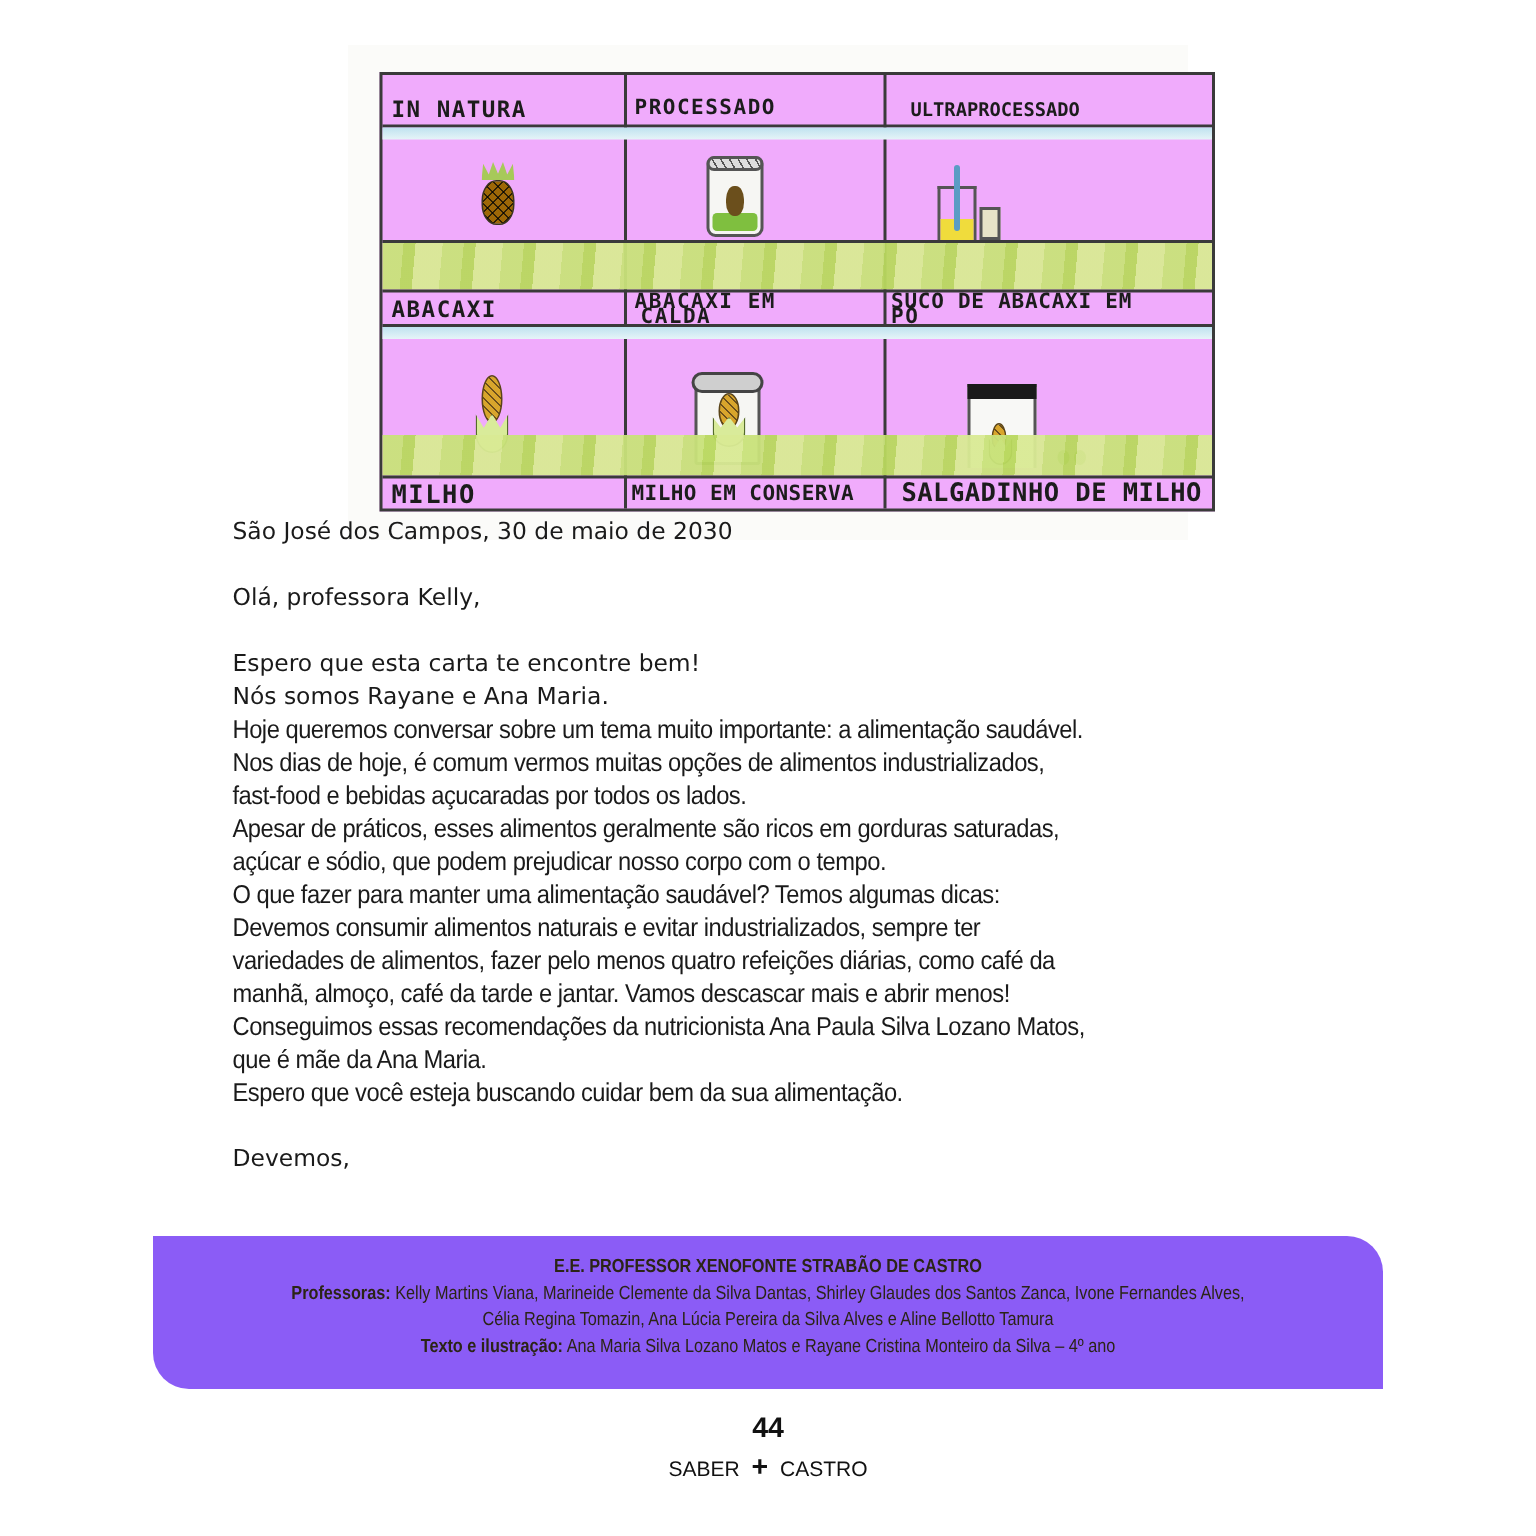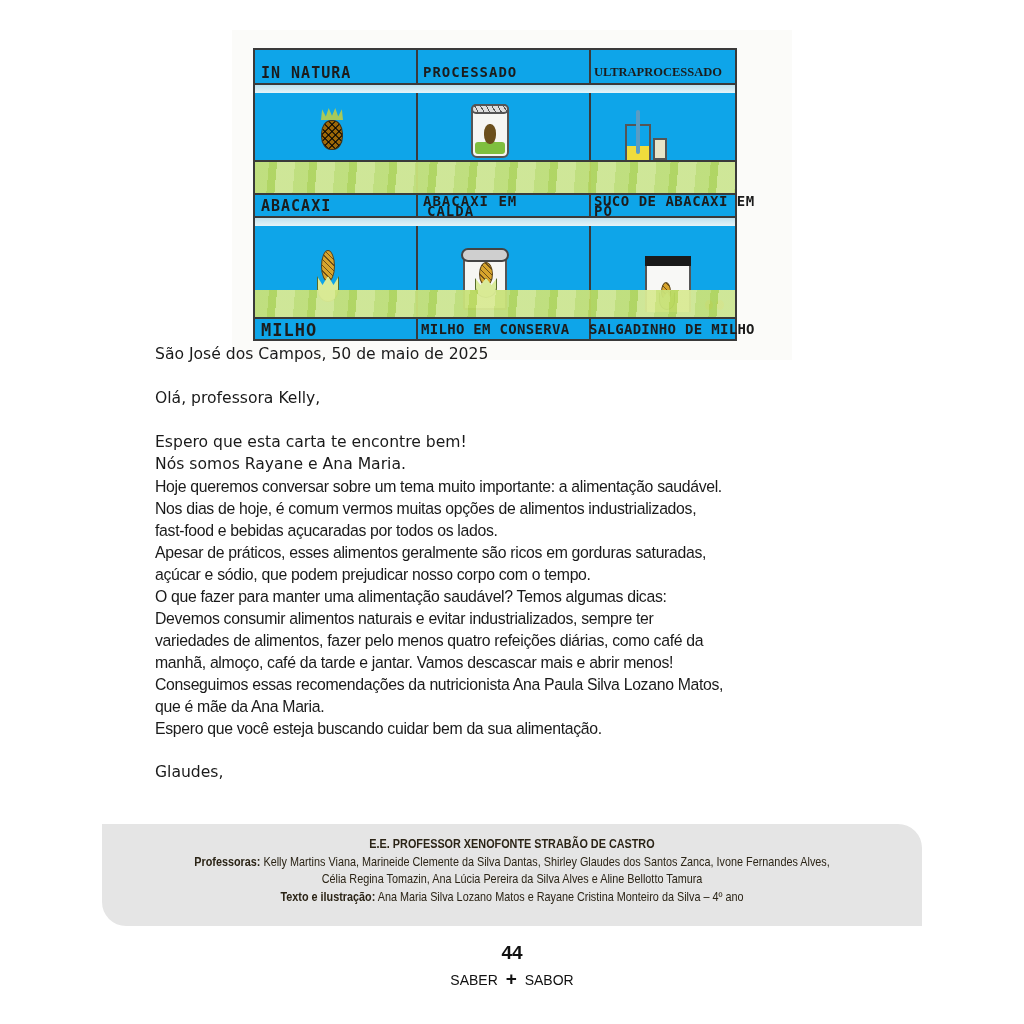--- a/index.html
+++ b/index.html
@@ -6,22 +6,22 @@
     body {
       width: 1024px; height: 1024px; background: #ffffff; position: relative; overflow: hidden;
       font-family: "DejaVu Sans", sans-serif; color: #1a1a1a;
     }
     
     .drawing {
       position: absolute; left: 232px; top: 30px; width: 560px; height: 330px;
       background: #fbfbf9;
     }
     .grid {
-      position: absolute; left: 21px; top: 18px; width: 484px; height: 293px;
-      border: 2px solid #3a3a3a; box-sizing: border-box; background: #0ea5e9;
+      position: absolute; left: 21px; top: 18px; width: 557px; height: 293px;
+      border: 2px solid #3a3a3a; box-sizing: border-box; background: #f0abfc;
     }
     .vline { position: absolute; top: 0; bottom: 0; width: 2px; background: #3a3a3a; }
     .hline { position: absolute; left: 0; right: 0; height: 2px; background: #3a3a3a; }
     .sky { position: absolute; left: 0; right: 0; height: 8px;
       background: linear-gradient(180deg, #bfe2ef 0%, #e6f4f8 100%); }
     .grass { position: absolute; left: 0; right: 0;
       background: repeating-linear-gradient(95deg, #c9e27a 0 14px, #b9d85e 14px 22px, #d9ea94 22px 40px);
       opacity: 0.95; }
     .hand {
       position: absolute; font-family: "DejaVu Sans Mono", monospace; font-weight: bold;
@@ -44,21 +44,21 @@
       border-radius: 0 0 50% 50%; clip-path: polygon(0 0,25% 35%,50% 0,75% 35%,100% 0,100% 100%,0 100%); }
     
     .letter { position: absolute; left: 155px; top: 343px; width: 760px; font-size: 15.6px; line-height: 22px; color: #1a1a1a; }
     .letter p { margin: 0; }
     .letter .gap { height: 22px; }
     .letter .condensed { font-family: "Liberation Sans", sans-serif; font-size: 17.2px; letter-spacing: -0.35px; transform: scaleX(0.92); transform-origin: left; white-space: nowrap; }
     .sig { font-style: italic; }
     
     .credits {
       position: absolute; left: 102px; top: 824px; width: 820px; height: 102px;
-      background: #e5e5e5; border-radius: 0 24px 0 24px;
+      background: #8b5cf6; border-radius: 0 24px 0 24px;
       font-family: "Liberation Sans", sans-serif; color: #2b2416; text-align: center;
       font-size: 12.6px; line-height: 17.5px; padding-top: 12px; box-sizing: border-box;
     }
     .credits .line { transform: scaleX(0.86); transform-origin: center; white-space: nowrap; }
     .credits b { font-weight: bold; }
     
     .page-num { position: absolute; left: 0; right: 0; top: 942px; text-align: center;
       font-family: "Liberation Sans", sans-serif; font-weight: bold; font-size: 19px; color: #111; }
     .footer-brand { position: absolute; left: 0; right: 0; top: 968px; text-align: center;
       font-family: "Liberation Sans", sans-serif; font-size: 14px; color: #111; }
@@ -68,21 +68,21 @@
 <body>
 
 <div class="drawing">
   <div class="grid">
 
     <div class="vline" style="left:161px"></div>
     <div class="vline" style="left:334px"></div>
 
     <div class="hand big" style="left:6px; top:14px;">IN NATURA</div>
     <div class="hand big" style="left:168px; top:14px; font-size:14px;">PROCESSADO</div>
-    <div class="hand big" style="left:339px; top:15px; font-size:12.5px; letter-spacing:0;font-family:Liberation Serif, serif;">ULTRAPROCESSADO</div>
+    <div class="hand big" style="left:352px; top:15px; font-size:12.5px; letter-spacing:0;">ULTRAPROCESSADO</div>
     <div class="hline" style="top:33px"></div>
     <div class="sky" style="top:35px"></div>
 
     <div class="pineapple" style="left:66px; top:58px;">
       <div class="pa-leaves"></div>
         <div class="pa-body"></div>
     </div>
     <div class="jar" style="left:216px; top:54px; width:38px; height:54px;">
       <div style="position:absolute;left:-2px;right:-2px;top:-2px;height:10px;border:2px solid #555;border-radius:6px;background:repeating-linear-gradient(60deg,#ddd 0 4px,#555 4px 5px);box-sizing:border-box;"></div>
       <div style="position:absolute;left:2px;right:2px;bottom:2px;height:12px;background:#7fbf3f;border-radius:3px;"></div>
@@ -125,59 +125,59 @@
     <div style="position:absolute; left:450px; top:250px; width:22px; height:10px;">
       <div style="position:absolute;left:0;top:0;width:8px;height:10px;border-radius:50%;background:#6b7a3a;"></div>
       <div style="position:absolute;left:11px;top:0;width:8px;height:10px;border-radius:50%;background:#6b7a3a;"></div>
     </div>
 
     <div class="grass" style="top:240px; height:27px;"></div>
     <div class="hline" style="top:267px"></div>
 
     <div class="hand big" style="left:6px; top:270px; font-size:17px;">MILHO</div>
     <div class="hand small" style="left:166px; top:274px; letter-spacing:0.3px;text-align:center;">MILHO EM CONSERVA</div>
-    <div class="hand small" style="left:334px; top:274px; font-size:14px; letter-spacing:0.3px;">SALGADINHO DE MILHO</div>
+    <div class="hand small" style="left:346px; top:274px; font-size:17px; letter-spacing:0.3px;">SALGADINHO DE MILHO</div>
   </div>
 </div>
 
 <div class="letter">
-  <p>São José dos Campos, 50 de maio de 2025</p>
+  <p>São José dos Campos, 30 de maio de 2030</p>
   <div class="gap"></div>
   <p>Olá, professora Kelly,</p>
   <div class="gap"></div>
   <p>Espero que esta carta te encontre bem!</p>
   <p>Nós somos Rayane e Ana Maria.</p>
   <p class="condensed">Hoje queremos conversar sobre um tema muito importante: a alimentação saudável.</p>
   <p class="condensed">Nos dias de hoje, é comum vermos muitas opções de alimentos industrializados,</p>
   <p class="condensed">fast-food e bebidas açucaradas por todos os lados.</p>
   <p class="condensed">Apesar de práticos, esses alimentos geralmente são ricos em gorduras saturadas,</p>
   <p class="condensed">açúcar e sódio, que podem prejudicar nosso corpo com o tempo.</p>
   <p class="condensed">O que fazer para manter uma alimentação saudável? Temos algumas dicas:</p>
   <p class="condensed">Devemos consumir alimentos naturais e evitar industrializados, sempre ter</p>
   <p class="condensed">variedades de alimentos, fazer pelo menos quatro refeições diárias, como café da</p>
   <p class="condensed">manhã, almoço, café da tarde e jantar. Vamos descascar mais e abrir menos!</p>
   <p class="condensed">Conseguimos essas recomendações da nutricionista Ana Paula Silva Lozano Matos,</p>
   <p class="condensed">que é mãe da Ana Maria.</p>
   <p class="condensed">Espero que você esteja buscando cuidar bem da sua alimentação.</p>
   <div class="gap"></div>
-  <p>Glaudes,</p>
+  <p>Devemos,</p>
   <div class="gap"></div>
 </div>
 
 <div class="credits">
   <div class="line"><b>E.E. PROFESSOR XENOFONTE STRABÃO DE CASTRO</b></div>
   <div class="line">
     <b>Professoras:</b>
     <span>Kelly Martins Viana, Marineide Clemente da Silva Dantas, Shirley Glaudes dos Santos Zanca, Ivone Fernandes Alves,</span>
   </div>
   <div class="line"><span>Célia Regina Tomazin, Ana Lúcia Pereira da Silva Alves e Aline Bellotto Tamura</span></div>
   <div class="line">
     <b>Texto e ilustração:</b>
     <span>Ana Maria Silva Lozano Matos e Rayane Cristina Monteiro da Silva – 4º ano</span>
   </div>
 </div>
 
 <div class="page-num">44</div>
 <div class="footer-brand">
   <span>SABER</span>
   <span class="plus">+</span>
-  <span>SABOR</span>
+  <span>CASTRO</span>
 </div>
 
 </body></html>

